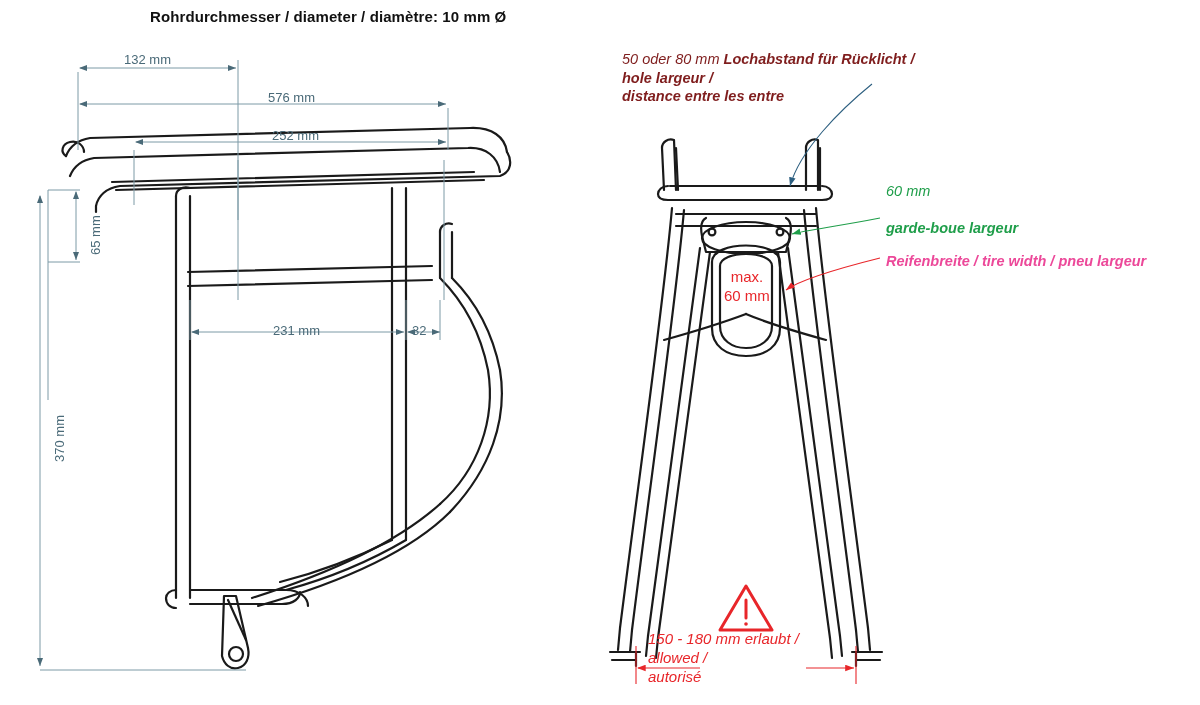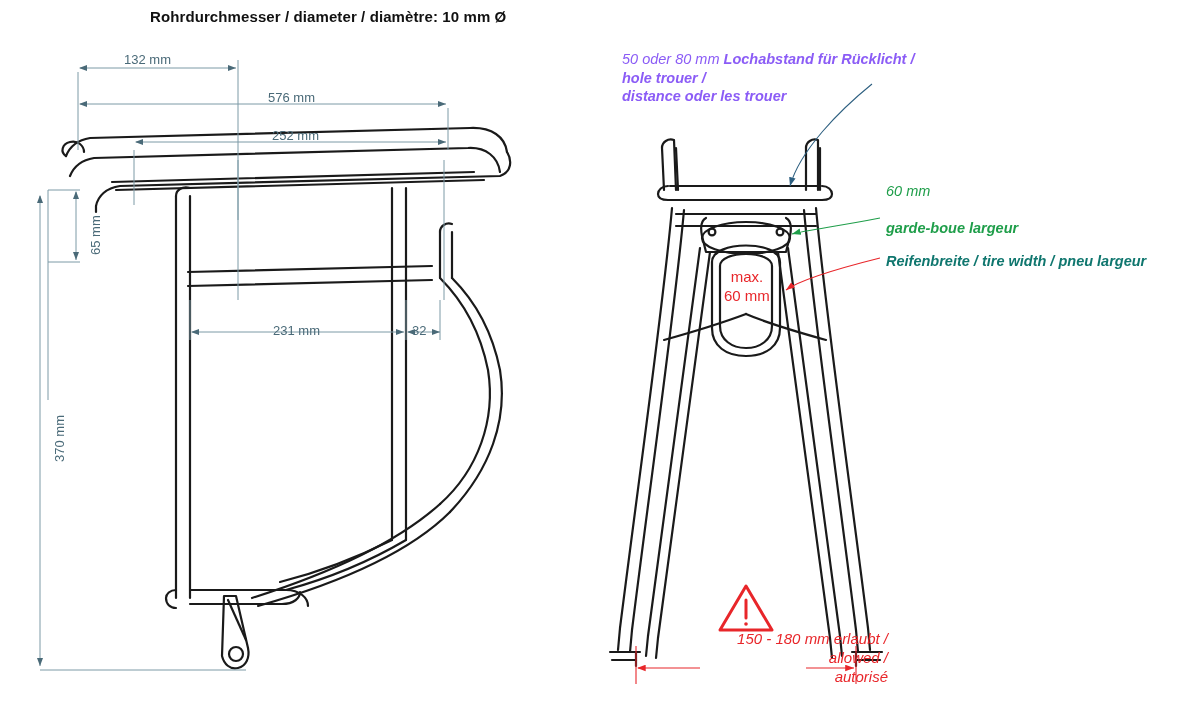--- a/index.html
+++ b/index.html
@@ -17,23 +17,23 @@
     letter-spacing:.1px;white-space:nowrap;
   }
   .dim{
     position:absolute;font-size:13px;color:#4a6a78;white-space:nowrap;
   }
   .dim.vert{transform-origin:0 0;}
   .note{
     position:absolute;font-size:14.5px;font-style:italic;font-weight:bold;
     white-space:nowrap;line-height:1.28;
   }
-  .note.blue{color:#8b5cf6;}
+  .note.blue{color:#7f1d1d;}
   .note.green{color:#1f9e4a;}
-  .note.red{color:#0f766e;}
+  .note.red{color:#ec4899;}
   .note .thin{font-weight:normal;font-style:italic;}
   .lbl-red{
     position:absolute;font-size:15px;color:#e8262a;font-style:italic;
     text-align:center;line-height:1.25;white-space:nowrap;
   }
   .lbl-red.plain{font-style:normal;}
 </style>
 </head>
 <body>
 
@@ -224,38 +224,38 @@
   <div class="dim" style="left:268px;top:90px;">576 mm</div>
   <div class="dim" style="left:272px;top:128px;text-align:center;">252 mm</div>
   <div class="dim vert" style="left:88px;top:255px;transform:rotate(-90deg);">65 mm</div>
   <div class="dim" style="left:273px;top:323px;">231 mm</div>
   <div class="dim" style="left:412px;top:323px;text-align:right;">32</div>
   <div class="dim vert" style="left:52px;top:462px;transform:rotate(-90deg);">370 mm</div>
 
   <div class="note blue" style="left:622px;top:50px;">
     <span class="thin">50 oder 80 mm</span>
     <span>Lochabstand für Rücklicht /</span><br>
-    <span>hole trouer /</span><br>
-    <span>distance oder les trouer</span>
+    <span>hole largeur /</span><br>
+    <span>distance entre les entre</span>
   </div>
 
   <div class="note green" style="left:886px;top:182px;">
     <span class="thin">60 mm</span><br>
     <br>
     <span>garde-boue largeur</span>
   </div>
 
   <div class="note red" style="left:886px;top:252px;">
     <span>Reifenbreite / tire width / pneu largeur</span>
   </div>
 
   <div class="lbl-red plain" style="left:724px;top:268px;">
     <span>max.</span><br>
     <span>60 mm</span>
   </div>
 
-  <div class="lbl-red" style="left:648px;top:630px;width:240px;text-align:right;">
+  <div class="lbl-red" style="left:648px;top:630px;width:240px;text-align:left;">
     <span>150 - 180 mm erlaubt /</span><br>
     <span>allowed /</span><br>
     <span>autorisé</span>
   </div>
 
 </div>
 
 </body></html>

